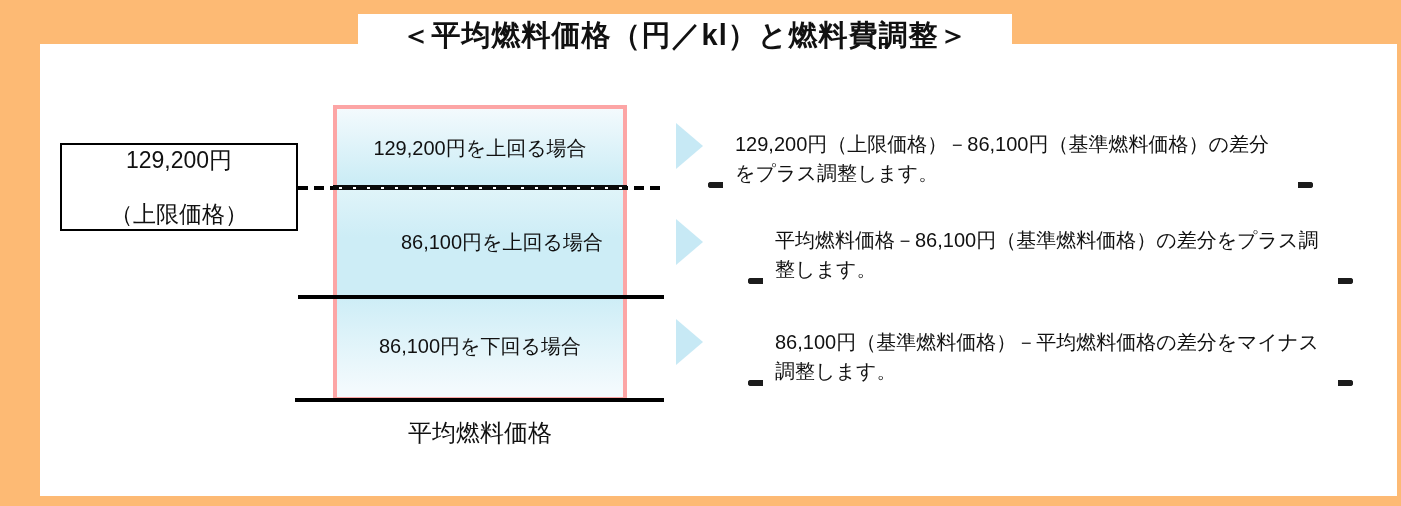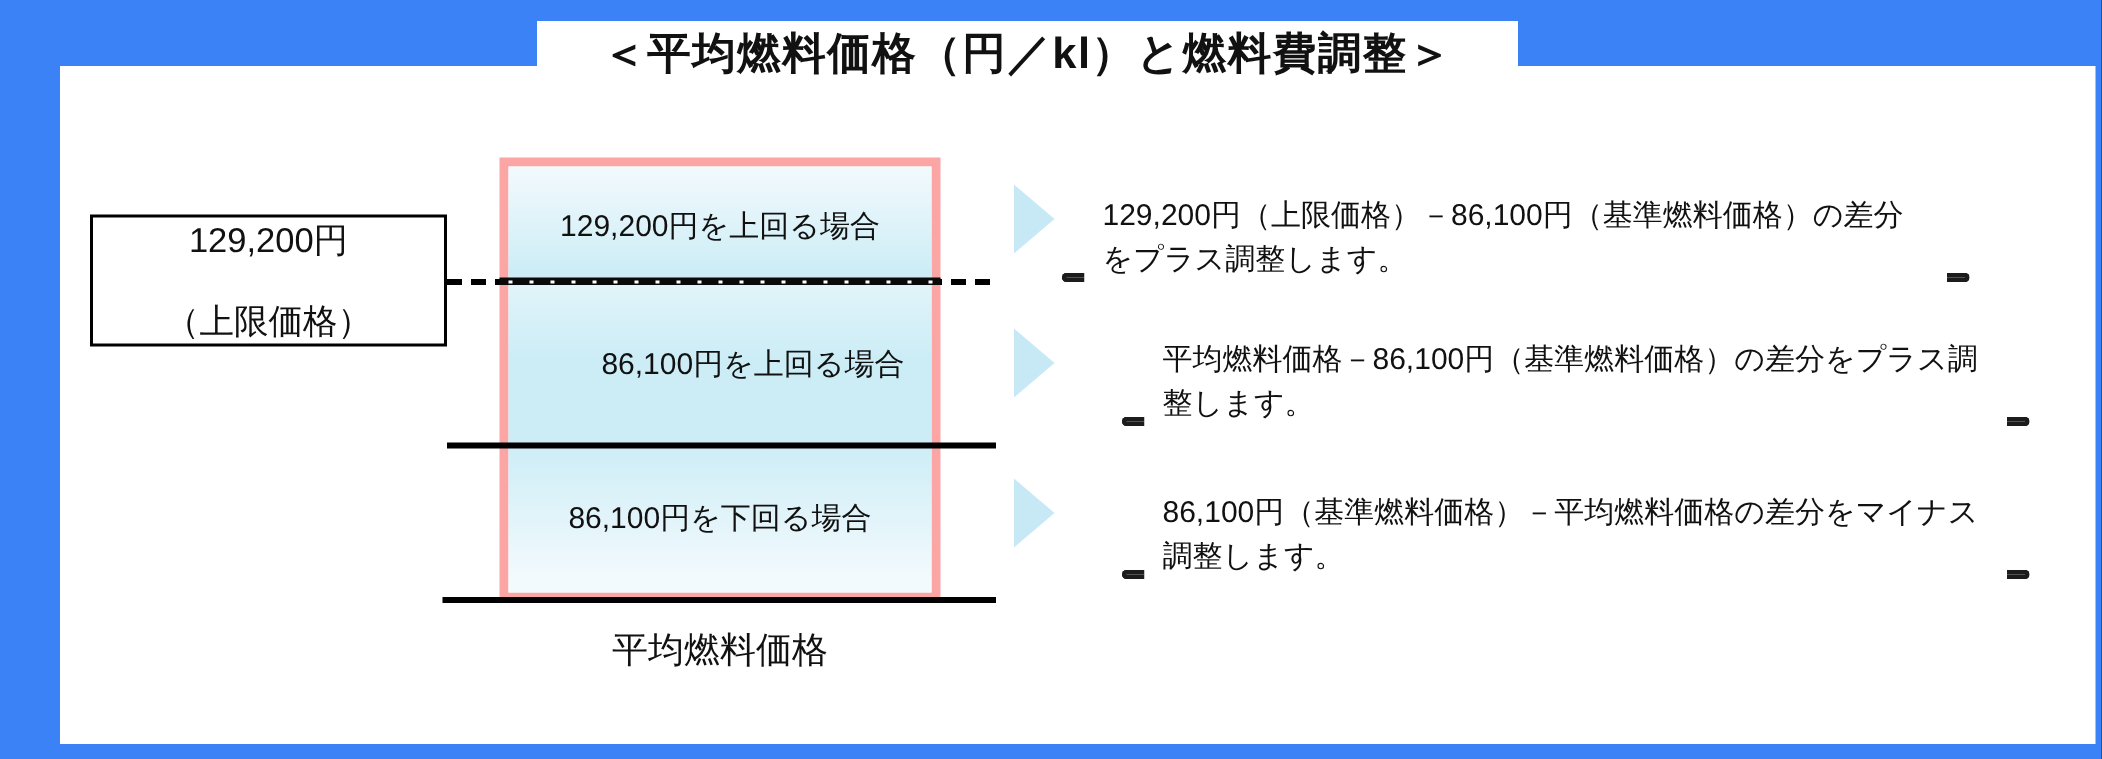--- a/index.html
+++ b/index.html
@@ -1,35 +1,35 @@
 <!DOCTYPE html>
 <html><head>
 <meta charset="utf-8">
 <style>
   html,body{margin:0;padding:0;background:#000;}
   .screen{
-    position:relative;width:1401px;height:506px;background:#3b82f6;overflow:hidden;
+    position:relative;width:1401px;height:506px;background:#fdba74;overflow:hidden;
     font-family:"Liberation Sans","DejaVu Sans",sans-serif;color:#111;
   }
   .panel{position:absolute;left:40px;top:44px;width:1357px;height:452px;background:#fff;}
   .title-box{
     position:absolute;left:358px;top:14px;width:654px;height:44px;background:#fff;
     display:flex;align-items:center;justify-content:center;
     font-size:29px;font-weight:bold;letter-spacing:1px;z-index:10;white-space:nowrap;
   }
   .label-box{
     position:absolute;left:60px;width:238px;background:#fff;border:2px solid #000;
     box-sizing:border-box;display:flex;flex-direction:column;align-items:center;justify-content:space-between;
     font-size:23px;line-height:1.32;z-index:4;text-align:center;
   }
   .label-box.upper{top:143px;height:88px;}
   .label-box.base{top:250px;height:93px;}
   .column{
     position:absolute;left:333px;top:105px;width:294px;height:296px;
-    border:6px solid #fca5a5;box-sizing:border-box;background:#fff;z-index:3;
+    border:4px solid #fca5a5;box-sizing:border-box;background:#fff;z-index:3;
     display:flex;flex-direction:column;
   }
   .band{display:flex;align-items:center;justify-content:center;font-size:20px;white-space:nowrap;}
   .band.b1{height:81px;background:linear-gradient(180deg,#f3fafd 0%,#cdedf6 88%);}
   .band.b2{height:109px;background:linear-gradient(180deg,#e0f4f9 0%,#cdedf6 45%,#cdedf6 100%);padding-left:44px;}
   .band.b3{height:102px;background:linear-gradient(180deg,#cdedf6 0%,#f3fafd 92%);}
   .line-dashed{
     position:absolute;left:298px;top:186px;width:368px;height:4px;z-index:5;
     background:repeating-linear-gradient(90deg,#000 0 10px,transparent 10px 16px);
   }

